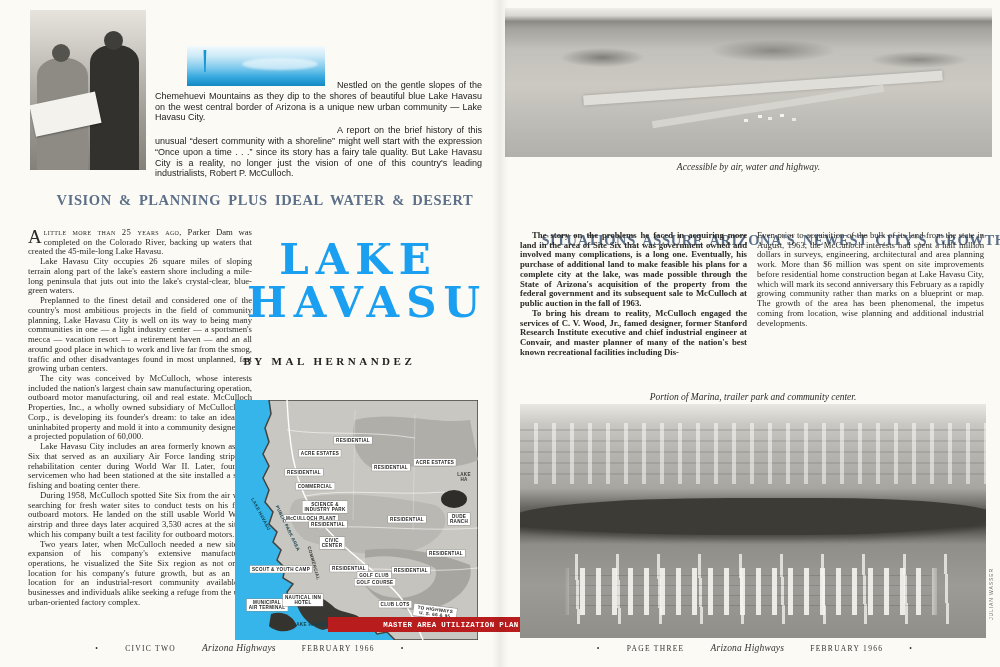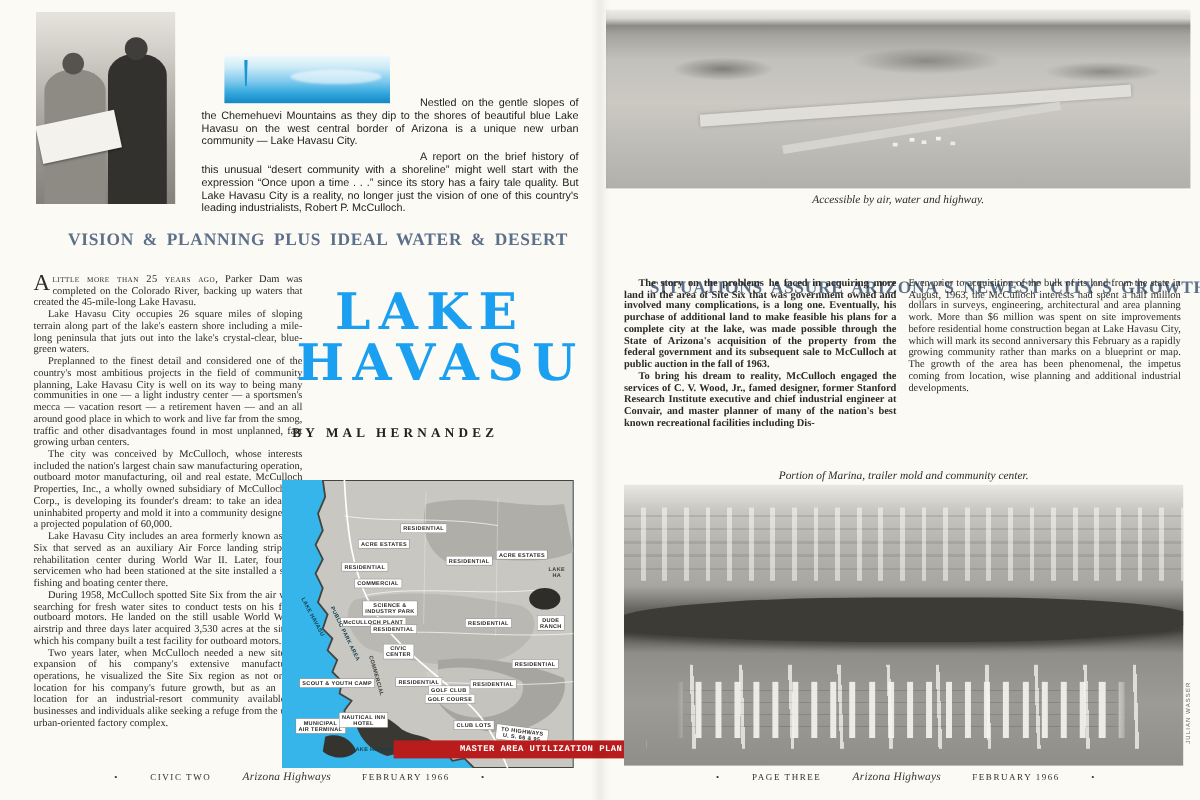--- a/index.html
+++ b/index.html
@@ -51,21 +51,21 @@
      -webkit-mask-image:linear-gradient(90deg,transparent 0 4%,#000 8% 92%,transparent 96%);mask-image:linear-gradient(90deg,transparent 0 4%,#000 8% 92%,transparent 96%);}
 
   
   .cap{position:absolute;font-style:italic;font-size:9.5px;line-height:1.32;color:#2d2b28;}
   .cap-founders{left:155px;top:12px;width:190px;text-align:left;}
   .cap-air{left:505px;top:161px;width:487px;text-align:center;}
   .cap-marina{left:520px;top:391px;width:466px;text-align:center;}
 
   .intro{position:absolute;left:155px;top:80px;width:327px;font-family:"Liberation Sans",sans-serif;
          font-size:9px;line-height:1.2;text-align:justify;color:#232220;}
-  .intro p{margin:0 0 2px 13px;text-indent:182px;}
+  .intro p{margin:0 0 2px 0;text-indent:182px;}
 
   .headline{position:absolute;top:192px;height:16px;font-weight:bold;font-size:14.5px;letter-spacing:0.6px;
             word-spacing:3px;color:#5d7089;white-space:nowrap;text-align:center;}
   .headline.hl-left{left:0;width:500px;padding-left:15px;}
   .headline.hl-right{left:524px;width:500px;margin-top:40px;}
 
   .colsmall{position:absolute;font-size:8.7px;line-height:1.12;text-align:justify;color:#2b2a27;}
   .colsmall p,.colsmall .para{margin:0;text-indent:12px;}
   .col-left{left:28px;top:228px;width:224px;}
   .col-r1{left:520px;top:231px;width:227px;font-weight:bold;}
@@ -212,21 +212,21 @@
   <div class="cap cap-air">Accessible by air, water and highway.</div>
 
   <div class="colsmall col-r1">
       <p class="para">The story on the problems he faced in acquiring more land in the area of Site Six that was government owned and involved many complications, is a long one. Eventually, his purchase of additional land to make feasible his plans for a complete city at the lake, was made possible through the State of Arizona's acquisition of the property from the federal government and its subsequent sale to McCulloch at public auction in the fall of 1963.</p>
       <p class="para">To bring his dream to reality, McCulloch engaged the services of C. V. Wood, Jr., famed designer, former Stanford Research Institute executive and chief industrial engineer at Convair, and master planner of many of the nation's best known recreational facilities including Dis-</p>
     </div>
   <div class="colsmall col-r2">
       <p class="para">Even prior to acquisition of the bulk of its land from the state in August, 1963, the McCulloch interests had spent a half million dollars in surveys, engineering, architectural and area planning work. More than $6 million was spent on site improvements before residential home construction began at Lake Havasu City, which will mark its second anniversary this February as a rapidly growing community rather than marks on a blueprint or map. The growth of the area has been phenomenal, the impetus coming from location, wise planning and additional industrial developments.</p>
     </div>
 
-  <div class="cap cap-marina">Portion of Marina, trailer mold and community center.</div>
+  <div class="cap cap-marina">Portion of Marina, trailer park and community center.</div>
 
   <div class="photo photo-marina">
     <div class="trailers"></div>
     <div class="trees"></div>
     <div class="docks"></div>
     <div class="boats"></div>
   </div>
 
   <div class="photo-credit">JULIAN WASSER</div>
 

